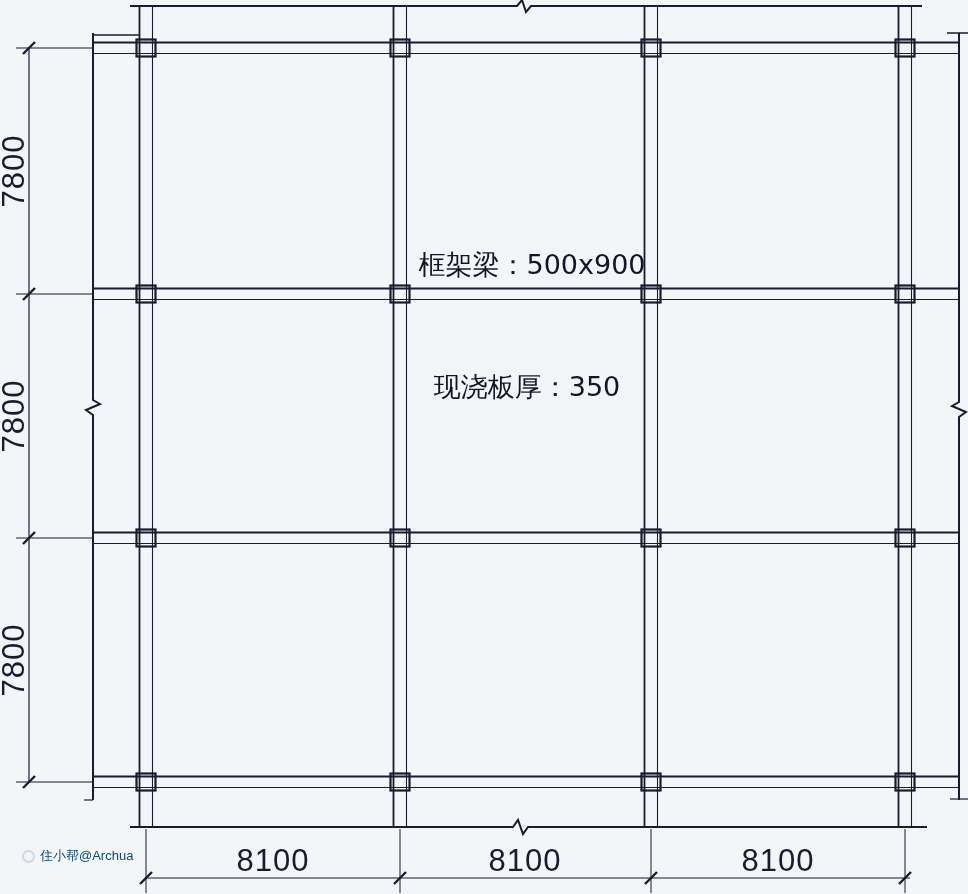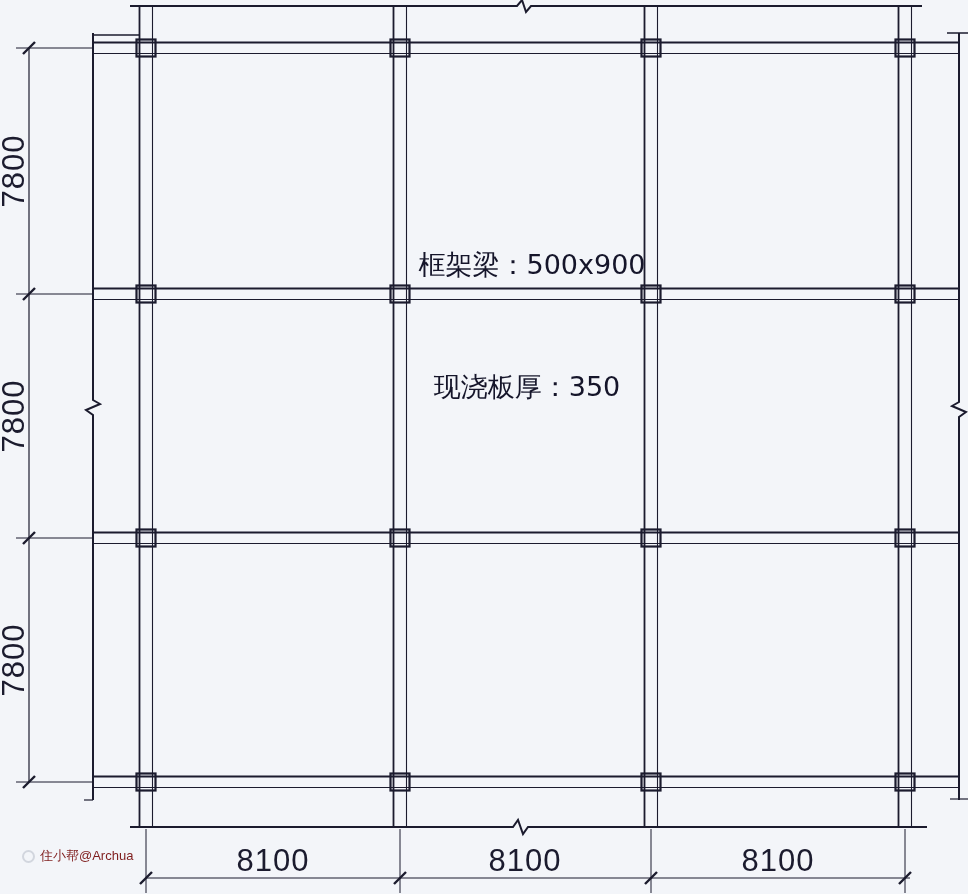--- a/index.html
+++ b/index.html
@@ -19,21 +19,21 @@
   }
   .anno-text{
     fill:#15152a;
     font-size:27px;
     font-family:"DejaVu Sans","Liberation Sans", sans-serif;
   }
   .watermark{
     position:absolute;
     left:22px;top:847px;
     display:flex;align-items:center;gap:5px;
-    color:#7f1d1d;
+    color:#0c4a6e;
     font-size:13px;
     filter:blur(0.4px);
     user-select:none;
   }
   .wm-icon{
     width:13px;height:13px;
     border:2px solid #d2d6de;
     border-radius:50%;
     box-sizing:border-box;
     display:inline-block;

